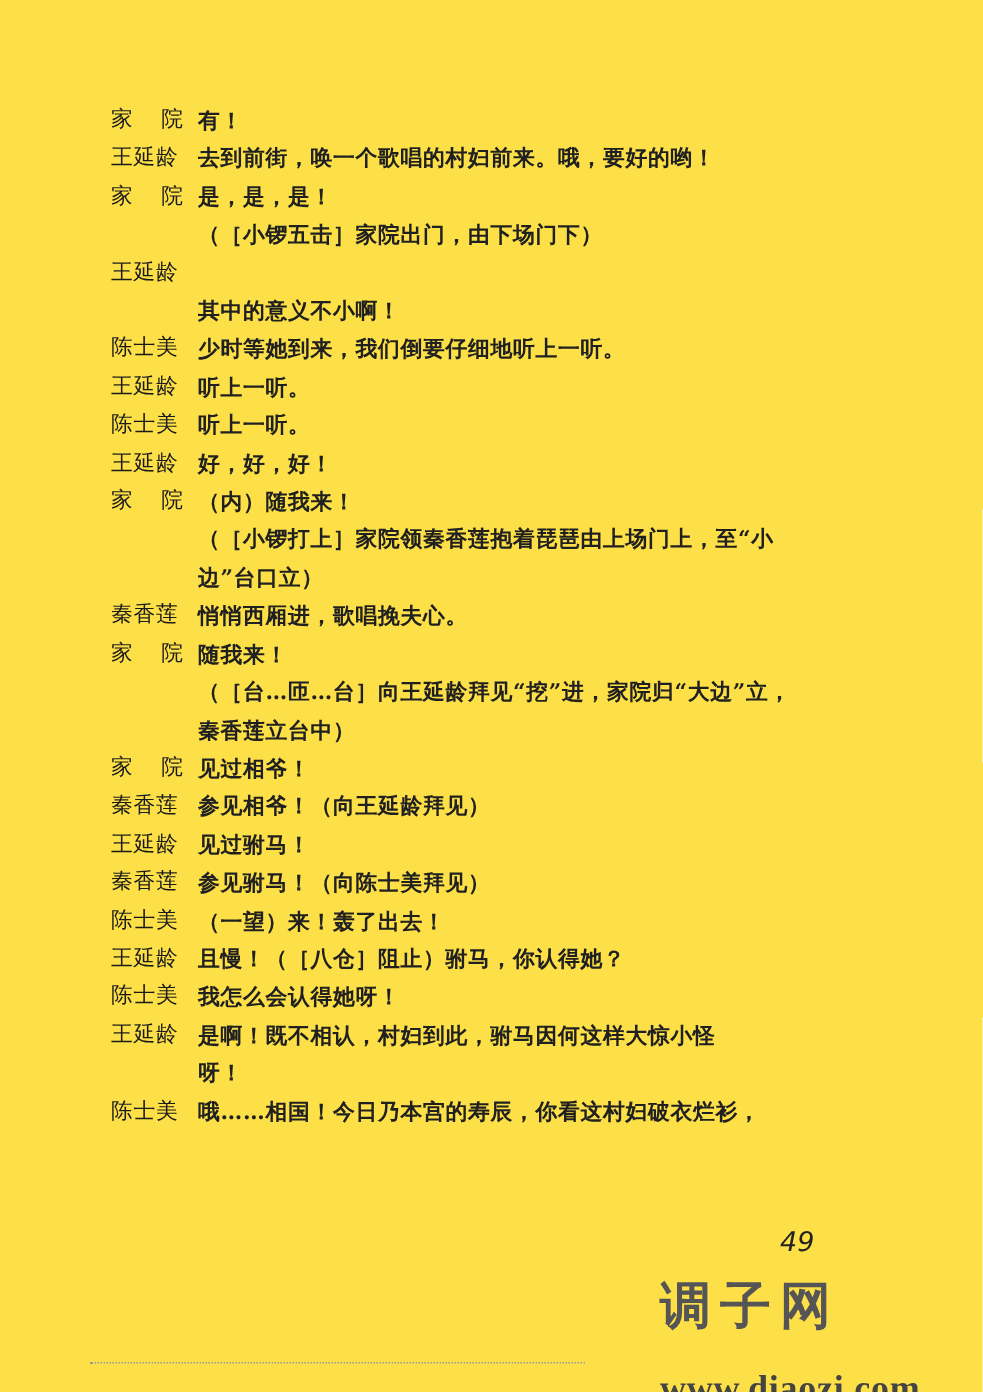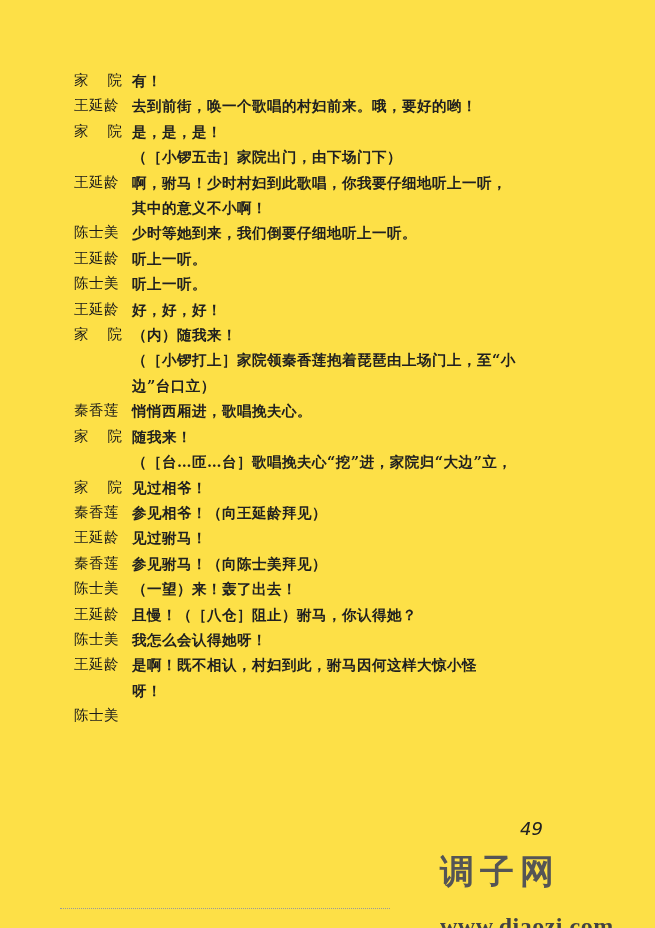--- a/index.html
+++ b/index.html
@@ -108,21 +108,20 @@
       <div class="line">
         <span class="speaker two-char">家院</span>
         <span class="text">是，是，是！</span>
       </div>
       <div class="line">
         <span class="speaker"></span>
         <span class="text">（［小锣五击］家院出门，由下场门下）</span>
       </div>
       <div class="line">
         <span class="speaker">王延龄</span>
-        <span class="text">啊，驸马！少时村妇到此歌唱，你我要仔细地听上一听，</span>
       </div>
       <div class="line">
         <span class="speaker"></span>
         <span class="text">其中的意义不小啊！</span>
       </div>
       <div class="line">
         <span class="speaker">陈士美</span>
         <span class="text">少时等她到来，我们倒要仔细地听上一听。</span>
       </div>
       <div class="line">
@@ -152,21 +151,25 @@
       <div class="line">
         <span class="speaker">秦香莲</span>
         <span class="text">悄悄西厢进，歌唱挽夫心。</span>
       </div>
       <div class="line">
         <span class="speaker two-char">家院</span>
         <span class="text">随我来！</span>
       </div>
       <div class="line">
         <span class="speaker"></span>
-        <span class="text">（［台…匝…台］歌唱挽夫心“挖”进，家院归“大边”立，</span>
+        <span class="text">（［台…匝…台］向王延龄拜见“挖”进，家院归“大边”立，</span>
+      </div>
+      <div class="line">
+        <span class="speaker"></span>
+        <span class="text">秦香莲立台中）</span>
       </div>
       <div class="line">
         <span class="speaker two-char">家院</span>
         <span class="text">见过相爷！</span>
       </div>
       <div class="line">
         <span class="speaker">秦香莲</span>
         <span class="text">参见相爷！（向王延龄拜见）</span>
       </div>
       <div class="line">
@@ -192,20 +195,21 @@
       <div class="line">
         <span class="speaker">王延龄</span>
         <span class="text">是啊！既不相认，村妇到此，驸马因何这样大惊小怪</span>
       </div>
       <div class="line">
         <span class="speaker"></span>
         <span class="text">呀！</span>
       </div>
       <div class="line">
         <span class="speaker">陈士美</span>
+        <span class="text">哦……相国！今日乃本宫的寿辰，你看这村妇破衣烂衫，</span>
       </div>
     </div>
 
   <div class="page-number">49</div>
 
   <div class="watermark">
     <div class="watermark-title">调子网</div>
     <div class="watermark-url">www.diaozi.com</div>
   </div>
 

